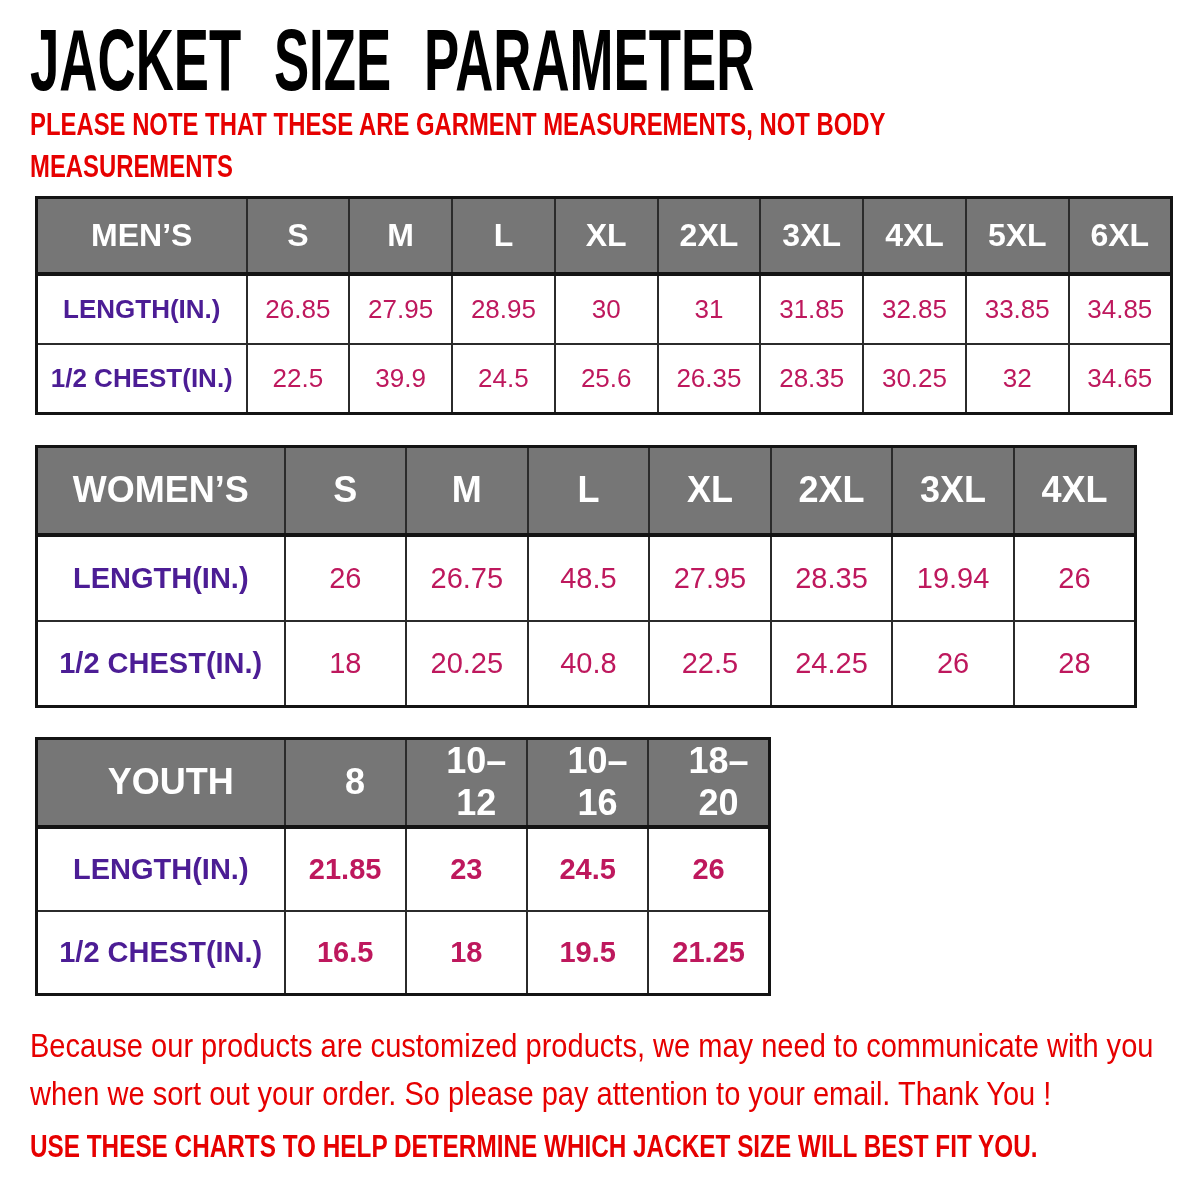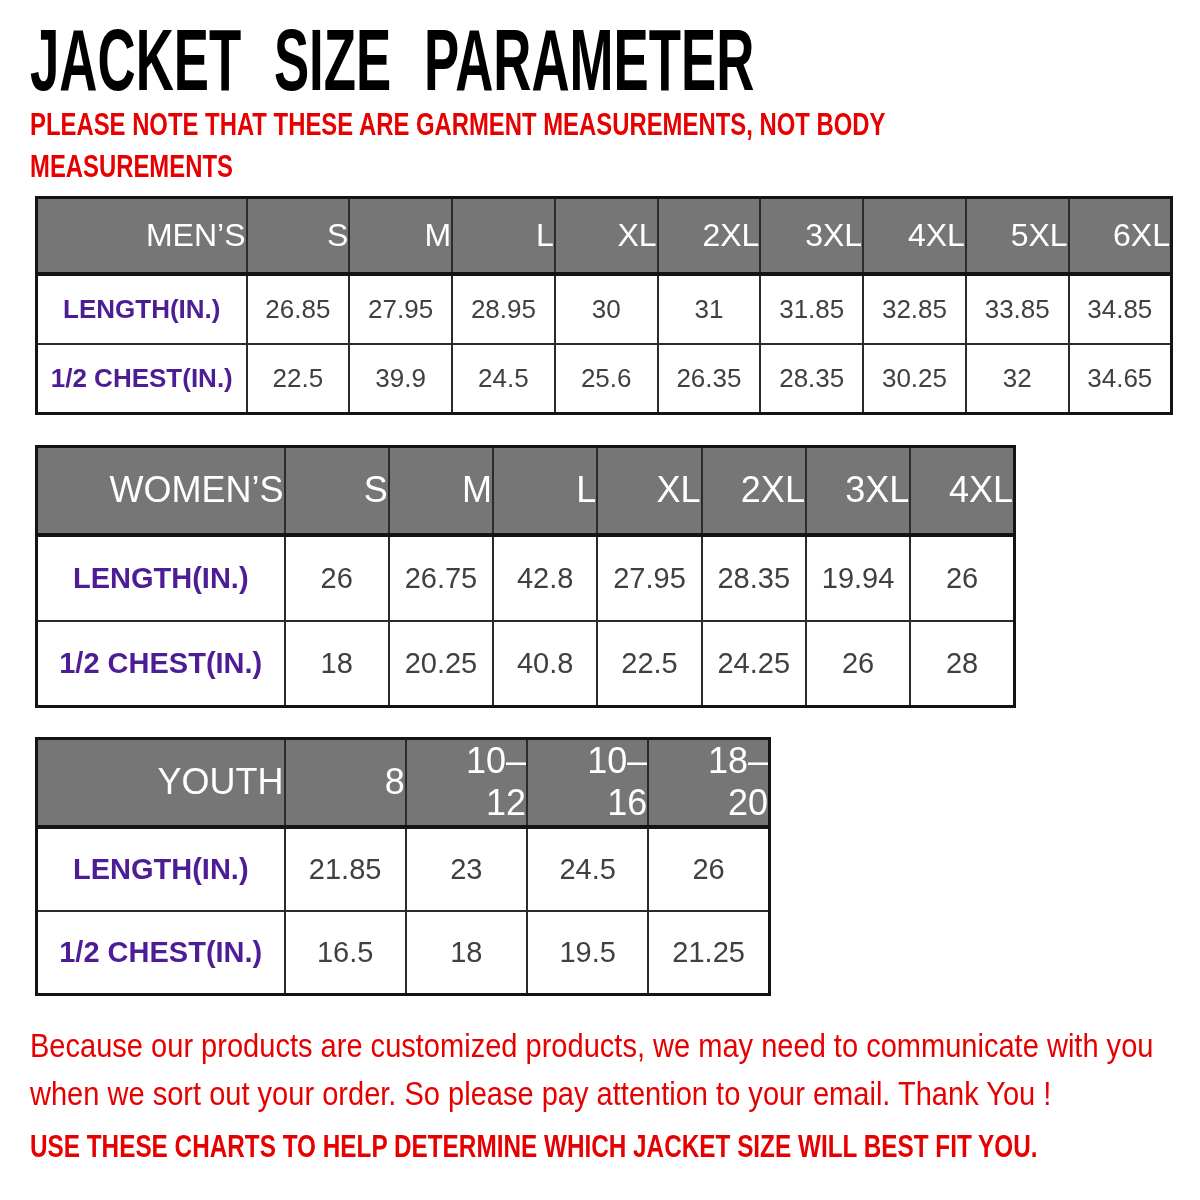--- a/index.html
+++ b/index.html
@@ -32,41 +32,40 @@
 
   table{
     position:absolute;border-collapse:collapse;table-layout:fixed;
     border:3px solid #141414;background:#fff;
   }
   th,td{
     border:2px solid #2b2b2b;text-align:center;vertical-align:middle;
     padding:0;overflow:hidden;
   }
   thead th{
-    background:var(--header-gray);color:#ffffff;font-weight:normal;
+    background:var(--header-gray);color:#ffffff;font-weight:bold;
     border-bottom:4px solid #141414;
-    text-align:right;
   }
   tbody th{font-weight:bold;color:#4c1d95;}
-  tbody td{font-weight:normal;color:#404040;}
+  tbody td{font-weight:normal;color:#be185d;}
 
   #table-0{left:35px;top:196px;width:1138px;}
   #table-0 thead th{height:76px;font-size:32px;}
   #table-0 tbody th{height:70px;font-size:26px;}
   #table-0 tbody td{font-size:26px;}
 
-  #table-1{left:35px;top:445px;width:981px;}
+  #table-1{left:35px;top:445px;width:1102px;}
   #table-1 thead th{height:88px;font-size:36px;}
   #table-1 tbody th{height:86px;font-size:29px;}
   #table-1 tbody td{font-size:29px;}
 
   #table-2{left:35px;top:737px;width:736px;}
   #table-2 thead th{height:88px;font-size:36px;padding-left:20px;}
   #table-2 tbody th{height:84px;font-size:29px;}
-  #table-2 tbody td{font-size:29px;}
+  #table-2 tbody td{font-size:29px;font-weight:bold;}
 
   .footer-message{
     position:absolute;left:30px;top:1022px;margin:0;
     color:var(--accent-red);
     font-size:33px;line-height:48px;white-space:nowrap;
     transform:scaleX(0.88);transform-origin:left top;
   }
   .footer-caps{
     position:absolute;left:30px;top:1126px;margin:0;
     color:var(--accent-red);
@@ -162,21 +161,21 @@
           <th>2XL</th>
           <th>3XL</th>
           <th>4XL</th>
         </tr>
       </thead>
       <tbody>
         <tr>
           <th>LENGTH(IN.)</th>
           <td>26</td>
           <td>26.75</td>
-          <td>42.8</td>
+          <td>48.5</td>
           <td>27.95</td>
           <td>28.35</td>
           <td>19.94</td>
           <td>26</td>
         </tr>
         <tr>
           <th>1/2 CHEST(IN.)</th>
           <td>18</td>
           <td>20.25</td>
           <td>40.8</td>

